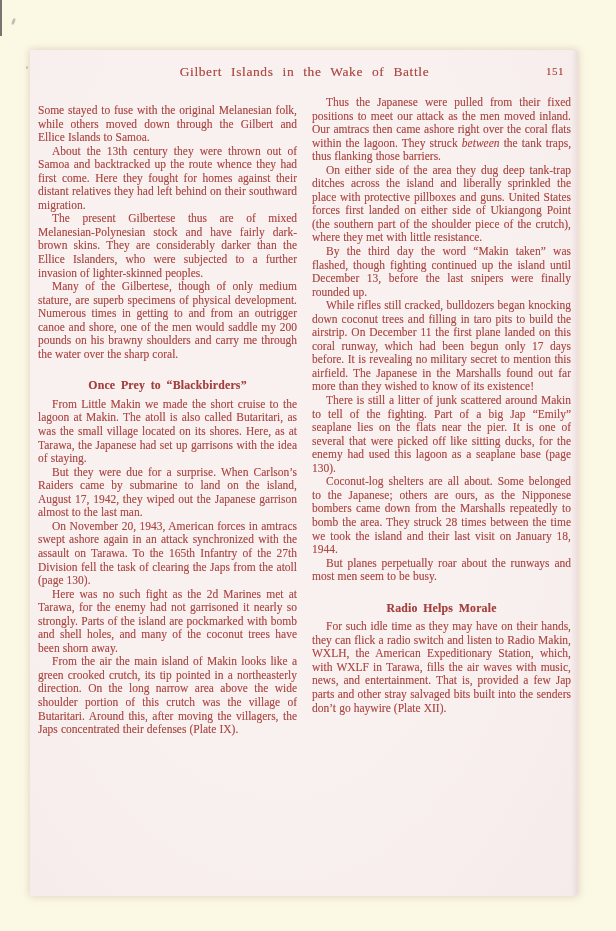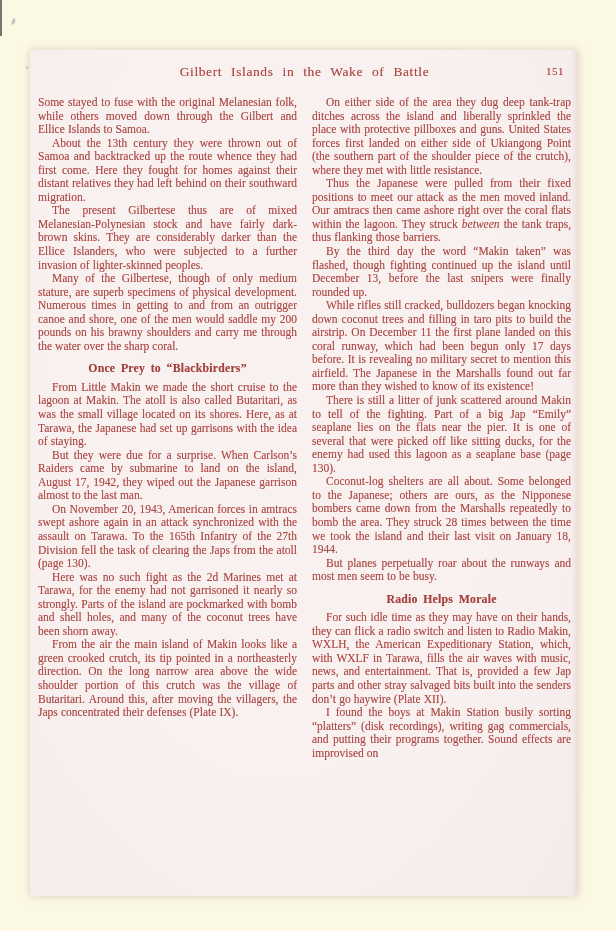--- a/index.html
+++ b/index.html
@@ -71,26 +71,27 @@
     line-height: 13.55px;
     word-spacing: 0.2px;
     text-shadow: 0 0 0.6px rgba(172,73,69,0.45);
   }
   .col p {
     margin: 0;
     text-indent: 14px;
   }
   .col p.noindent {
     text-indent: 0;
+    margin-top: 8px;
   }
   .section-heading {
     text-align: center;
     font-weight: bold;
     font-size: 11.8px;
-    margin: 9px 0 5px 0;
+    margin: 18px 0 5px 0;
     letter-spacing: 0.2px;
     word-spacing: 2.5px;
     color: #a33f3c;
   }
   .italic-word {
     font-style: italic;
   }
   
   .edge-line {
     position: absolute;
@@ -140,26 +141,25 @@
       <p>Many of the Gilbertese, though of only medium stature, are superb specimens of physical development.  Numerous times in getting to and from an outrigger canoe and shore, one of the men would saddle my 200 pounds on his brawny shoulders and carry me through the water over the sharp coral.</p>
       <div class="section-heading">Once Prey to “Blackbirders”</div>
       <p>From Little Makin we made the short cruise to the lagoon at Makin.  The atoll is also called Butaritari, as was the small village located on its shores.  Here, as at Tarawa, the Japanese had set up garrisons with the idea of staying.</p>
       <p>But they were due for a surprise.  When Carlson’s Raiders came by submarine to land on the island, August 17, 1942, they wiped out the Japanese garrison almost to the last man.</p>
       <p>On November 20, 1943, American forces in amtracs swept ashore again in an attack synchronized with the assault on Tarawa.  To the 165th Infantry of the 27th Division fell the task of clearing the Japs from the atoll (page 130).</p>
       <p>Here was no such fight as the 2d Marines met at Tarawa, for the enemy had not garrisoned it nearly so strongly.  Parts of the island are pockmarked with bomb and shell holes, and many of the coconut trees have been shorn away.</p>
       <p>From the air the main island of Makin looks like a green crooked crutch, its tip pointed in a northeasterly direction.  On the long narrow area above the wide shoulder portion of this crutch was the village of Butaritari.  Around this, after moving the villagers, the Japs concentrated their defenses (Plate IX).</p>
     </div>
 
     <div class="col">
+      <p><span>Thus the Japanese were pulled from their fixed positions to meet our attack as the men moved inland.  Our amtracs then came ashore right over the coral flats within the lagoon. They struck </span><span class="italic-word">between</span><span> the tank traps, thus flanking those barriers.</span></p>
       <p>On either side of the area they dug deep tank-trap ditches across the island and liberally sprinkled the place with protective pillboxes and guns.  United States forces first landed on either side of Ukiangong Point (the southern part of the shoulder piece of the crutch), where they met with little resistance.</p>
-      <p><span>Thus the Japanese were pulled from their fixed positions to meet our attack as the men moved inland.  Our amtracs then came ashore right over the coral flats within the lagoon. They struck </span><span class="italic-word">between</span><span> the tank traps, thus flanking those barriers.</span></p>
       <p>By the third day the word “Makin taken” was flashed, though fighting continued up the island until December 13, before the last snipers were finally rounded up.</p>
       <p>While rifles still cracked, bulldozers began knocking down coconut trees and filling in taro pits to build the airstrip.  On December 11 the first plane landed on this coral runway, which had been begun only 17 days before. It is revealing no military secret to mention this airfield.  The Japanese in the Marshalls found out far more than they wished to know of its existence!</p>
       <p>There is still a litter of junk scattered around Makin to tell of the fighting.  Part of a big Jap “Emily” seaplane lies on the flats near the pier.  It is one of several that were picked off like sitting ducks, for the enemy had used this lagoon as a seaplane base (page 130).</p>
       <p>Coconut-log shelters are all about.  Some belonged to the Japanese; others are ours, as the Nipponese bombers came down from the Marshalls repeatedly to bomb the area.  They struck 28 times between the time we took the island and their last visit on January 18, 1944.</p>
       <p>But planes perpetually roar about the runways and most men seem to be busy.</p>
       <div class="section-heading">Radio Helps Morale</div>
       <p>For such idle time as they may have on their hands, they can flick a radio switch and listen to Radio Makin, WXLH, the American Expeditionary Station, which, with WXLF in Tarawa, fills the air waves with music, news, and entertainment.  That is, provided a few Jap parts and other stray salvaged bits built into the senders don’t go haywire (Plate XII).</p>
-      <p>I found the boys at Makin Station busily sorting “platters” (disk recordings), writing gag commercials, and putting their programs together.  Sound effects are improvised on</p>
     </div>
 
   </div>
 </div>
 
 </body></html>

